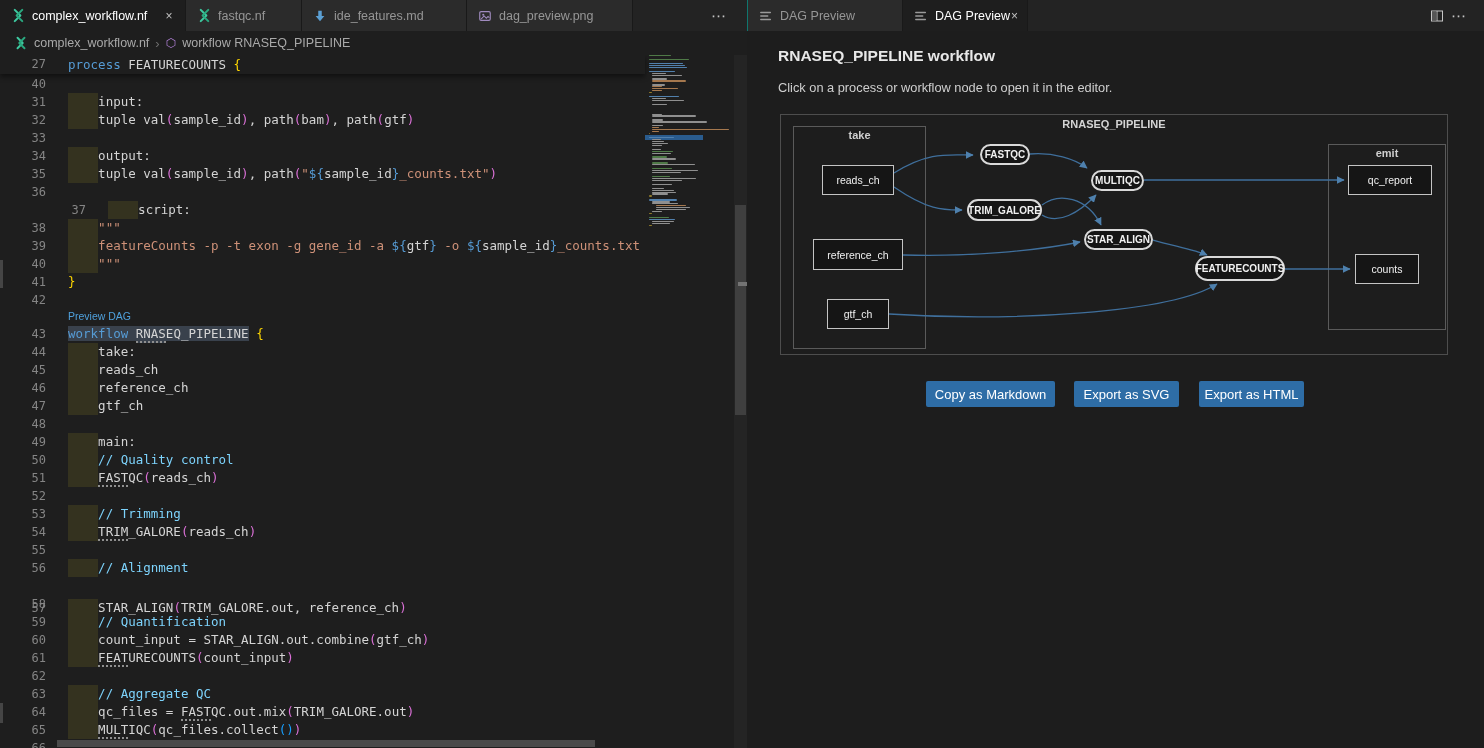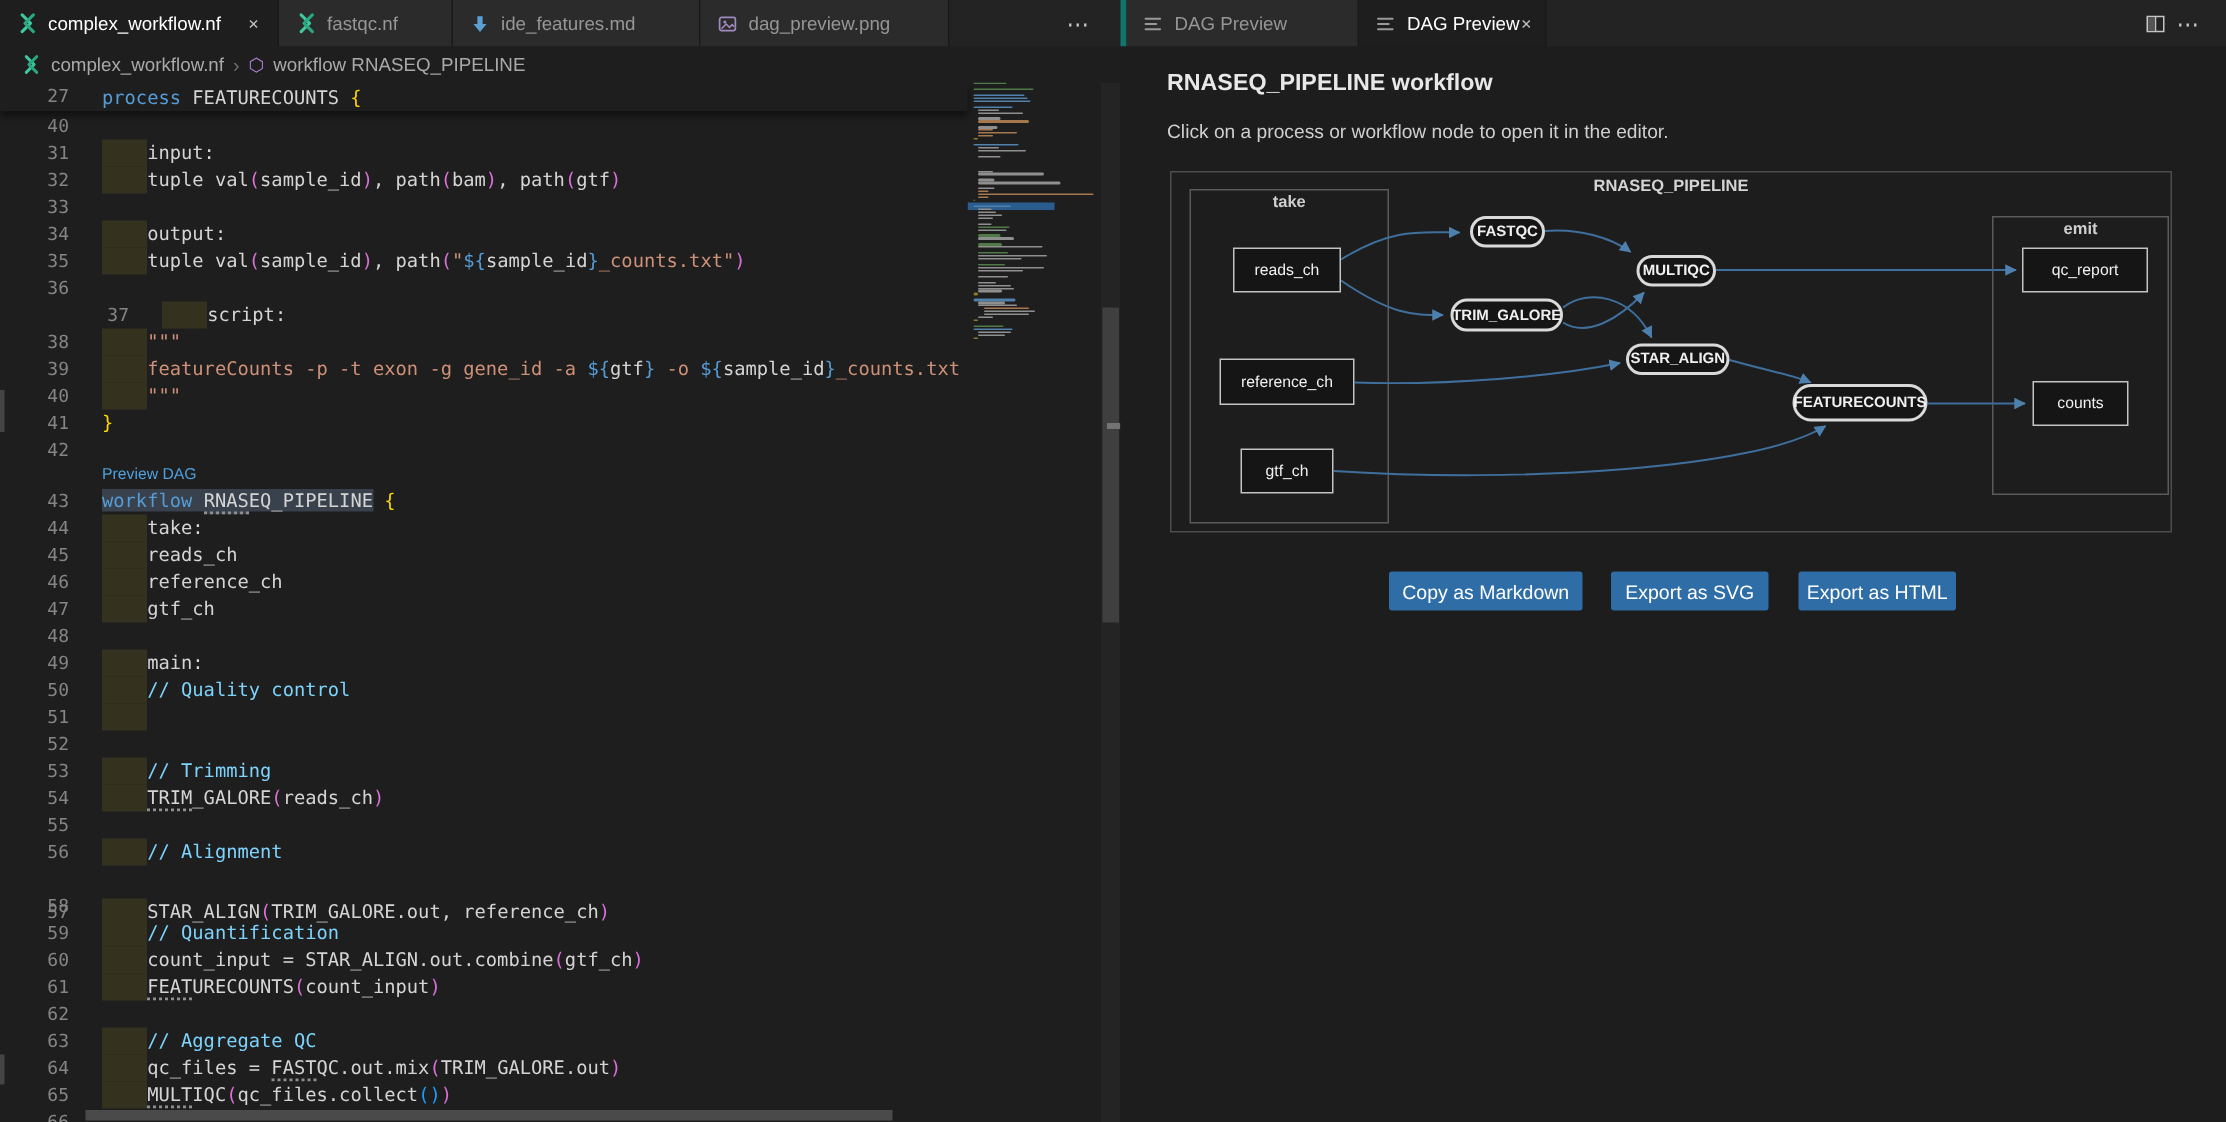--- a/index.html
+++ b/index.html
@@ -4,21 +4,21 @@
 <style>
   * { margin:0; padding:0; box-sizing:border-box; }
   html,body { width:1484px; height:748px; overflow:hidden; background:#1e1e1e;
               font-family:"Liberation Sans", sans-serif; }
   #app { position:relative; width:1484px; height:748px; }
 
   
   #tabbar { position:absolute; left:0; top:0; width:1484px; height:31px; background:#232323; }
   .tabs { position:absolute; top:0; height:31px; display:flex; }
   #tabs-left { left:0; }
-  #tabs-right { left:747px; border-left:4px solid #0f766e; }
+  #tabs-right { left:747px; border-left:1px solid #0f766e; }
   .tab { height:31px; display:flex; align-items:center; padding:0 8px 0 10px;
          background:#2b2b2b; border-right:1px solid #191919; cursor:pointer; overflow:hidden; }
   .tab.active { background:#1e1e1e; }
   .tab .ticon { width:16px; height:16px; flex:0 0 16px; display:flex; align-items:center; justify-content:center; }
   .tab .tlabel { margin-left:6px; font-size:12.5px; color:#969696; white-space:nowrap; }
   .tab.active .tlabel { color:#ffffff; }
   .tab .tclose { margin-left:auto; color:#c0c0c0; font-size:12px; width:16px; text-align:center; border-radius:3px; }
   .bar-actions { position:absolute; top:0; height:31px; display:flex; align-items:center; color:#c5c5c5; }
   .act { width:22px; height:22px; display:flex; align-items:center; justify-content:center; cursor:pointer; }
   .dots-glyph { font-size:15px; letter-spacing:1px; color:#c5c5c5; }
@@ -276,20 +276,21 @@
           <span class="codetxt"><span class="tk tk-fg">    </span><span class="tk tk-fg">main:</span></span>
         </div>
         <div class="row" style="top: 396px;">
           <span class="num">50</span>
           <span class="indent-block" style="width: 30px;"></span>
           <span class="codetxt"><span class="tk tk-fg">    </span><span class="tk tk-com">// Quality control</span></span>
         </div>
         <div class="row" style="top: 414px;">
           <span class="num">51</span>
           <span class="indent-block" style="width: 30px;"></span>
+          <span class="codetxt"><span class="tk tk-fg">    </span><span class="tk tk-fg tk-dots">FAST</span><span class="tk tk-fg">QC</span><span class="tk tk-p2">(</span><span class="tk tk-fg">reads_ch</span><span class="tk tk-p2">)</span></span>
         </div>
         <div class="row" style="top: 432px;">
           <span class="num">52</span>
           <span class="codetxt"></span>
         </div>
         <div class="row" style="top: 450px;">
           <span class="num">53</span>
           <span class="indent-block" style="width: 30px;"></span>
           <span class="codetxt"><span class="tk tk-fg">    </span><span class="tk tk-com">// Trimming</span></span>
         </div>

